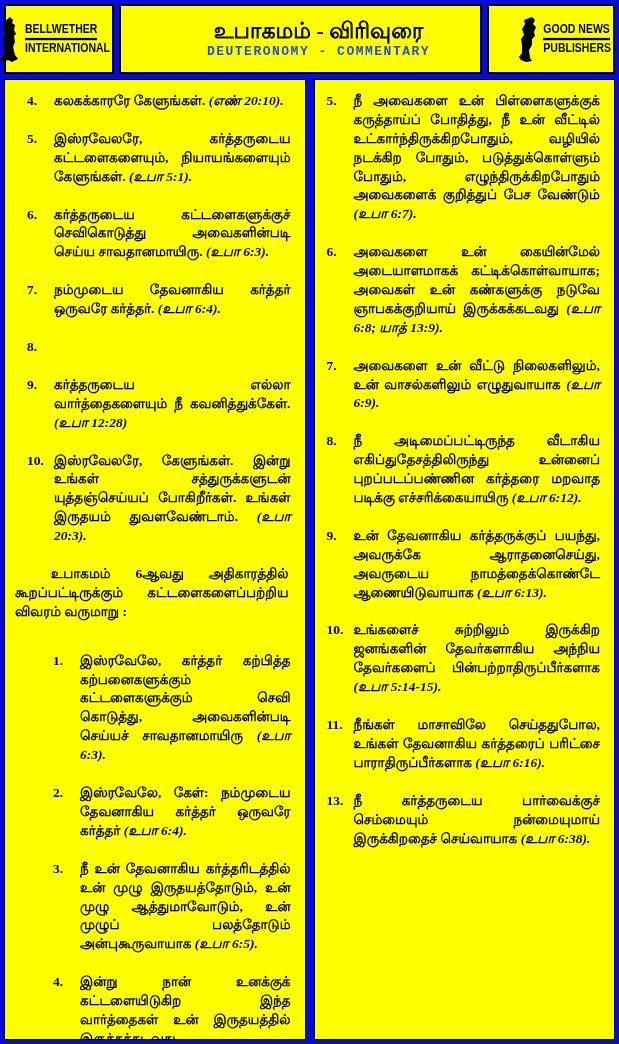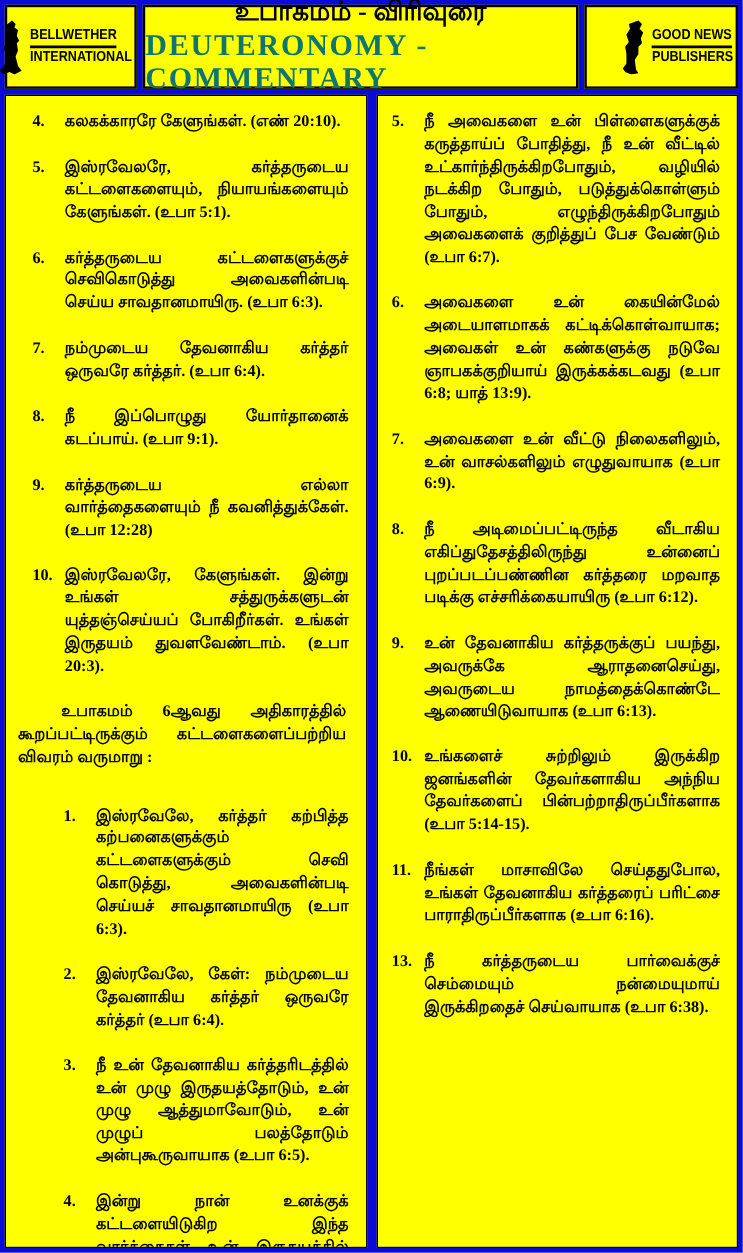--- a/index.html
+++ b/index.html
@@ -19,21 +19,21 @@
   .header{
     display:flex;
     gap:5px;
     height:70px;
     flex:none;
   }
   .hbox{
     background:#ffff00;
     border:2px solid #000;
     box-sizing:border-box;
-    display:flex;align-items:center;justify-content:center;
+    display:flex;align-items:center;justify-content:center;padding-left:36px;
   }
   .logo-box{width:110px;flex:none;padding:12px 2px;justify-content:flex-end;}
   .title-box{flex:1;flex-direction:column;gap:2px;}
   .logo-inner{display:flex;align-items:center;gap:3px;}
   .logo-fig{flex:none;}
   .logo-text{
     font-family:"Liberation Sans","DejaVu Sans",sans-serif;
     font-weight:bold;
     font-size:10.5px;
     line-height:1.25;
@@ -41,22 +41,22 @@
     color:#000;
     transform:scaleY(1.15);
     white-space:nowrap;
   }
   .logo-text .l1{border-bottom:2px solid #000;display:inline-block;padding-bottom:1px;}
   .title-tamil{
     font-size:22px;font-weight:bold;color:#000;
     line-height:1.1;
   }
   .title-english{
-    font-family:Liberation Serif, serif;
-    font-size:25px;font-weight:bold;color:#0f766e;
+    font-family:Liberation Mono, monospace;
+    font-size:13px;font-weight:bold;color:#1d4ed8;
     letter-spacing:1.5px;
     line-height:1.1;
   }
   
   .main{
     display:flex;
     gap:8px;
     flex:1;
     margin-top:5px;
     min-height:0;
@@ -80,21 +80,21 @@
   .col-left .list-top .item{margin-left:14px;}
   .col-left .list-bottom .item{margin-left:40px;}
   .col-right .item{margin-left:4px;}
   .item .num{
     flex:none;width:27px;
   }
   .item .body{
     flex:1;
     text-align:justify;
   }
-  .ref{}
+  .ref{font-style:italic;}
   .intro{
     text-align:justify;
     text-indent:36px;
     margin:16px 2px 30px 2px;
   }
   .list-bottom{display:block;}
 </style>
 </head>
 <body>
 
@@ -153,21 +153,20 @@
             <span class="body"><span>கர்த்தருடைய கட்டளைகளுக்குச் செவிகொடுத்து அவைகளின்படி செய்ய சாவதானமாயிரு.</span> <span class="ref">(உபா 6:3).</span></span>
           </div>
 
           <div class="item">
             <span class="num">7.</span>
             <span class="body"><span>நம்முடைய தேவனாகிய கர்த்தர் ஒருவரே கர்த்தர்.</span> <span class="ref">(உபா 6:4).</span></span>
           </div>
 
           <div class="item">
             <span class="num">8.</span>
-            <span class="body"><span>நீ இப்பொழுது யோர்தானைக் கடப்பாய்.</span> <span class="ref">(உபா 9:1).</span></span>
           </div>
 
           <div class="item">
             <span class="num">9.</span>
             <span class="body"><span>கர்த்தருடைய எல்லா வார்த்தைகளையும் நீ கவனித்துக்கேள்.</span> <span class="ref">(உபா 12:28)</span></span>
           </div>
 
           <div class="item">
             <span class="num">10.</span>
             <span class="body"><span>இஸ்ரவேலரே, கேளுங்கள். இன்று உங்கள் சத்துருக்களுடன் யுத்தஞ்செய்யப் போகிறீர்கள். உங்கள் இருதயம் துவளவேண்டாம்.</span> <span class="ref">(உபா 20:3).</span></span>

